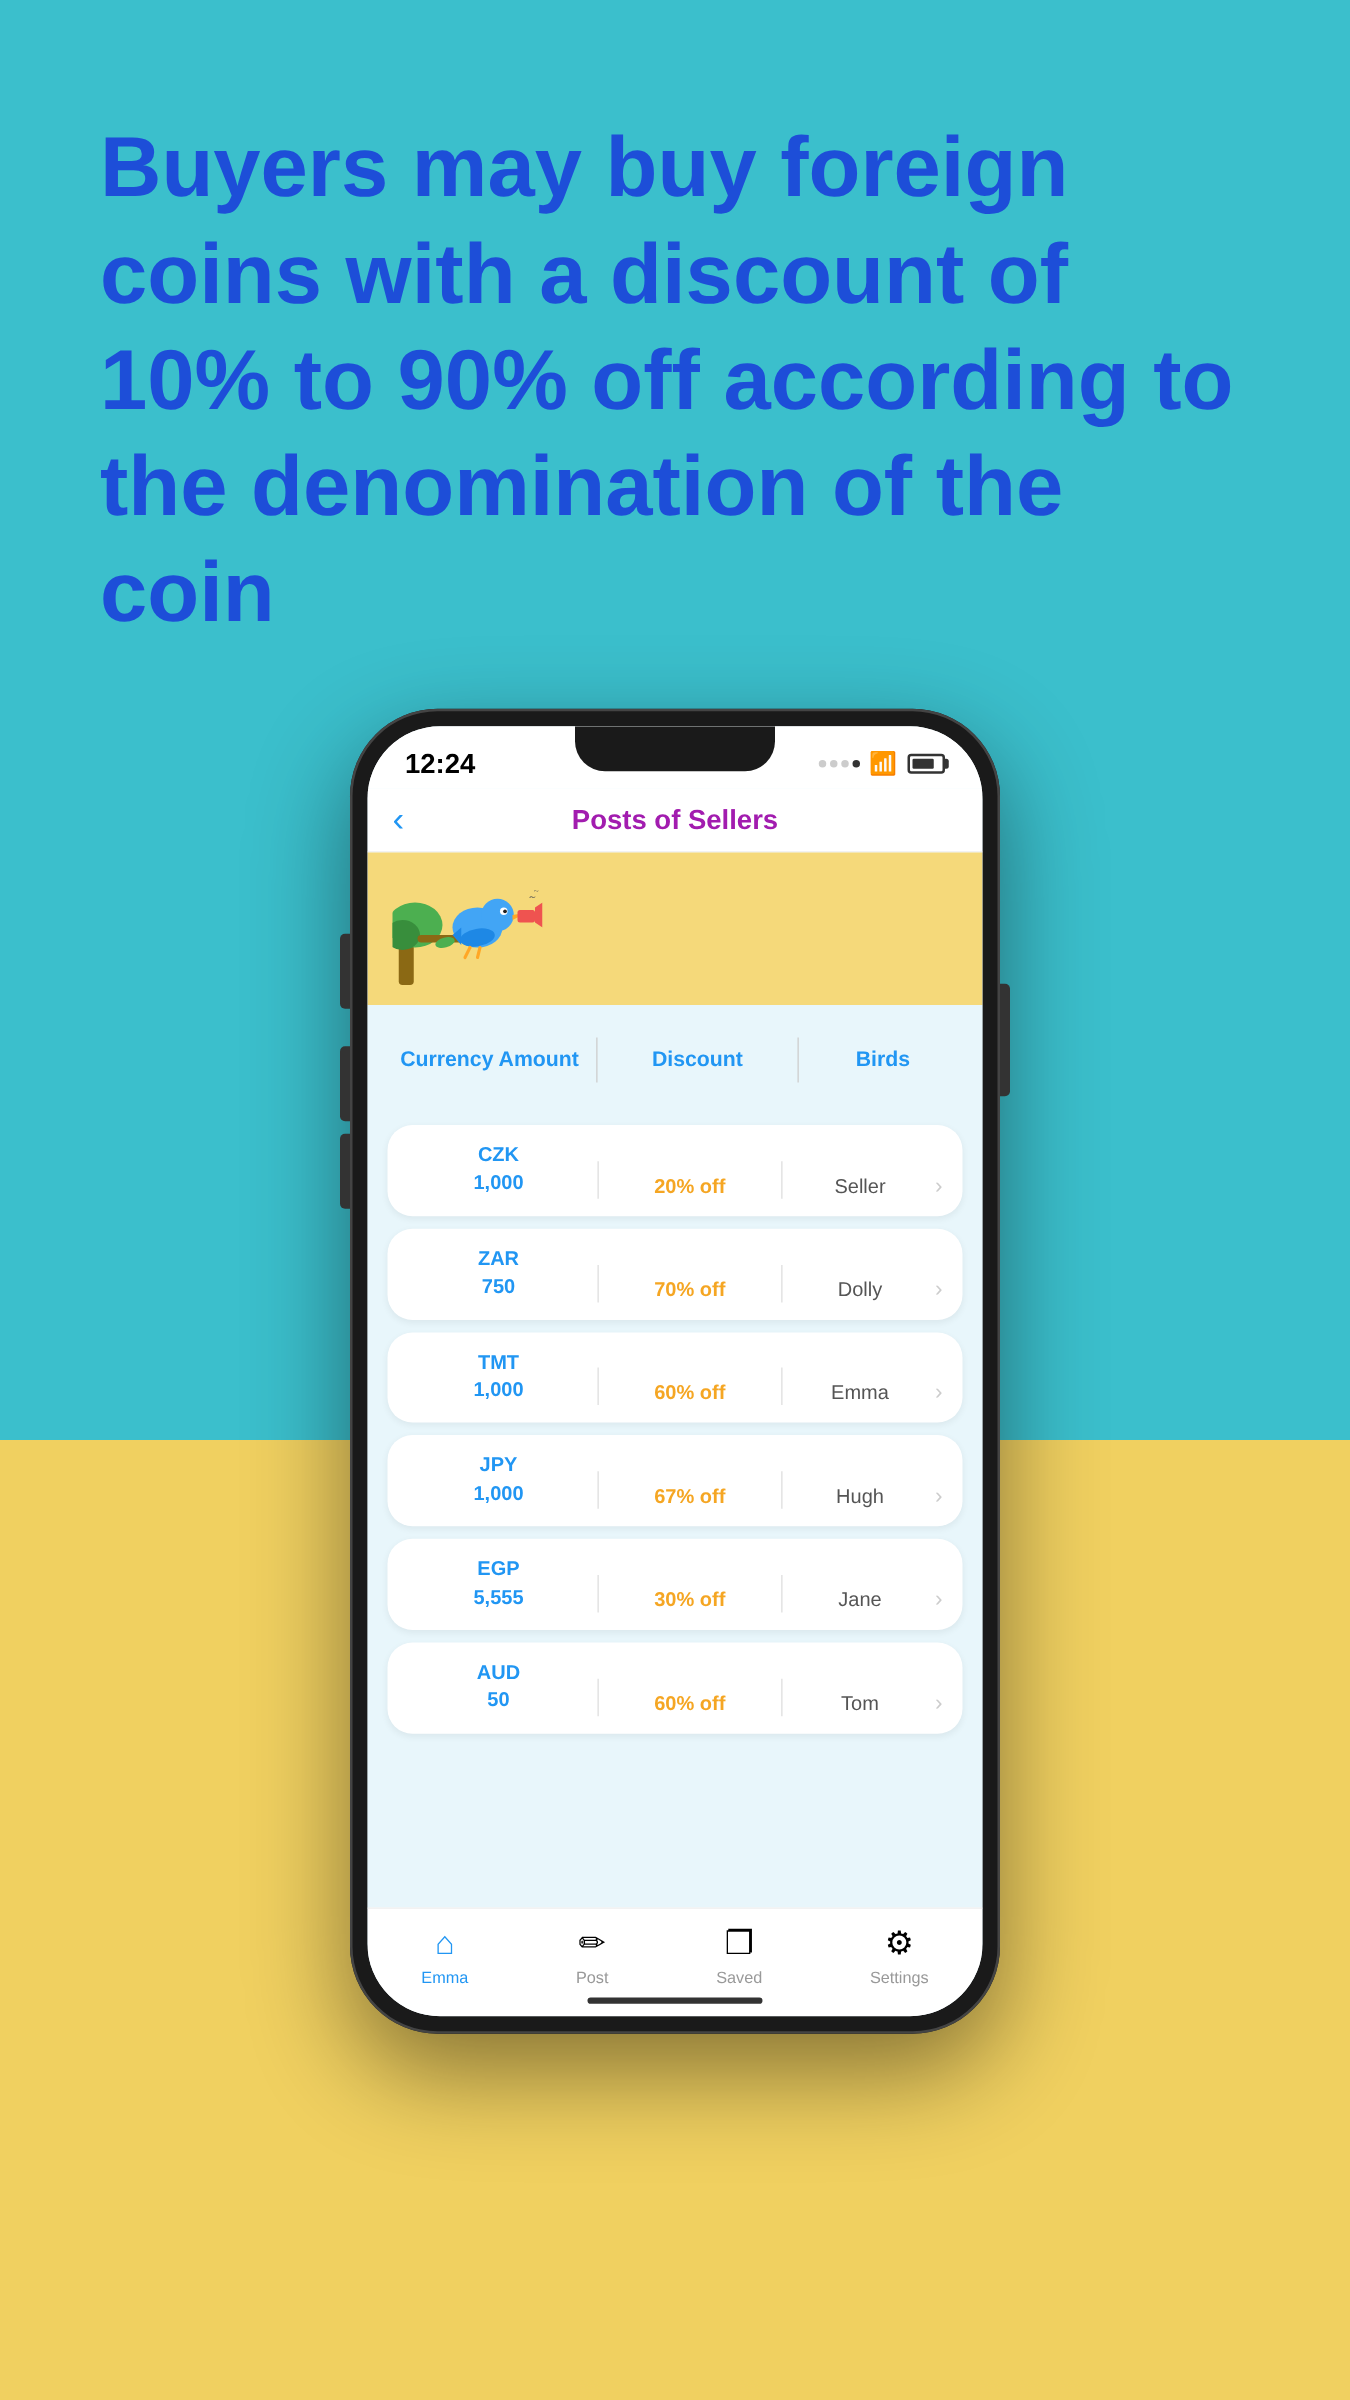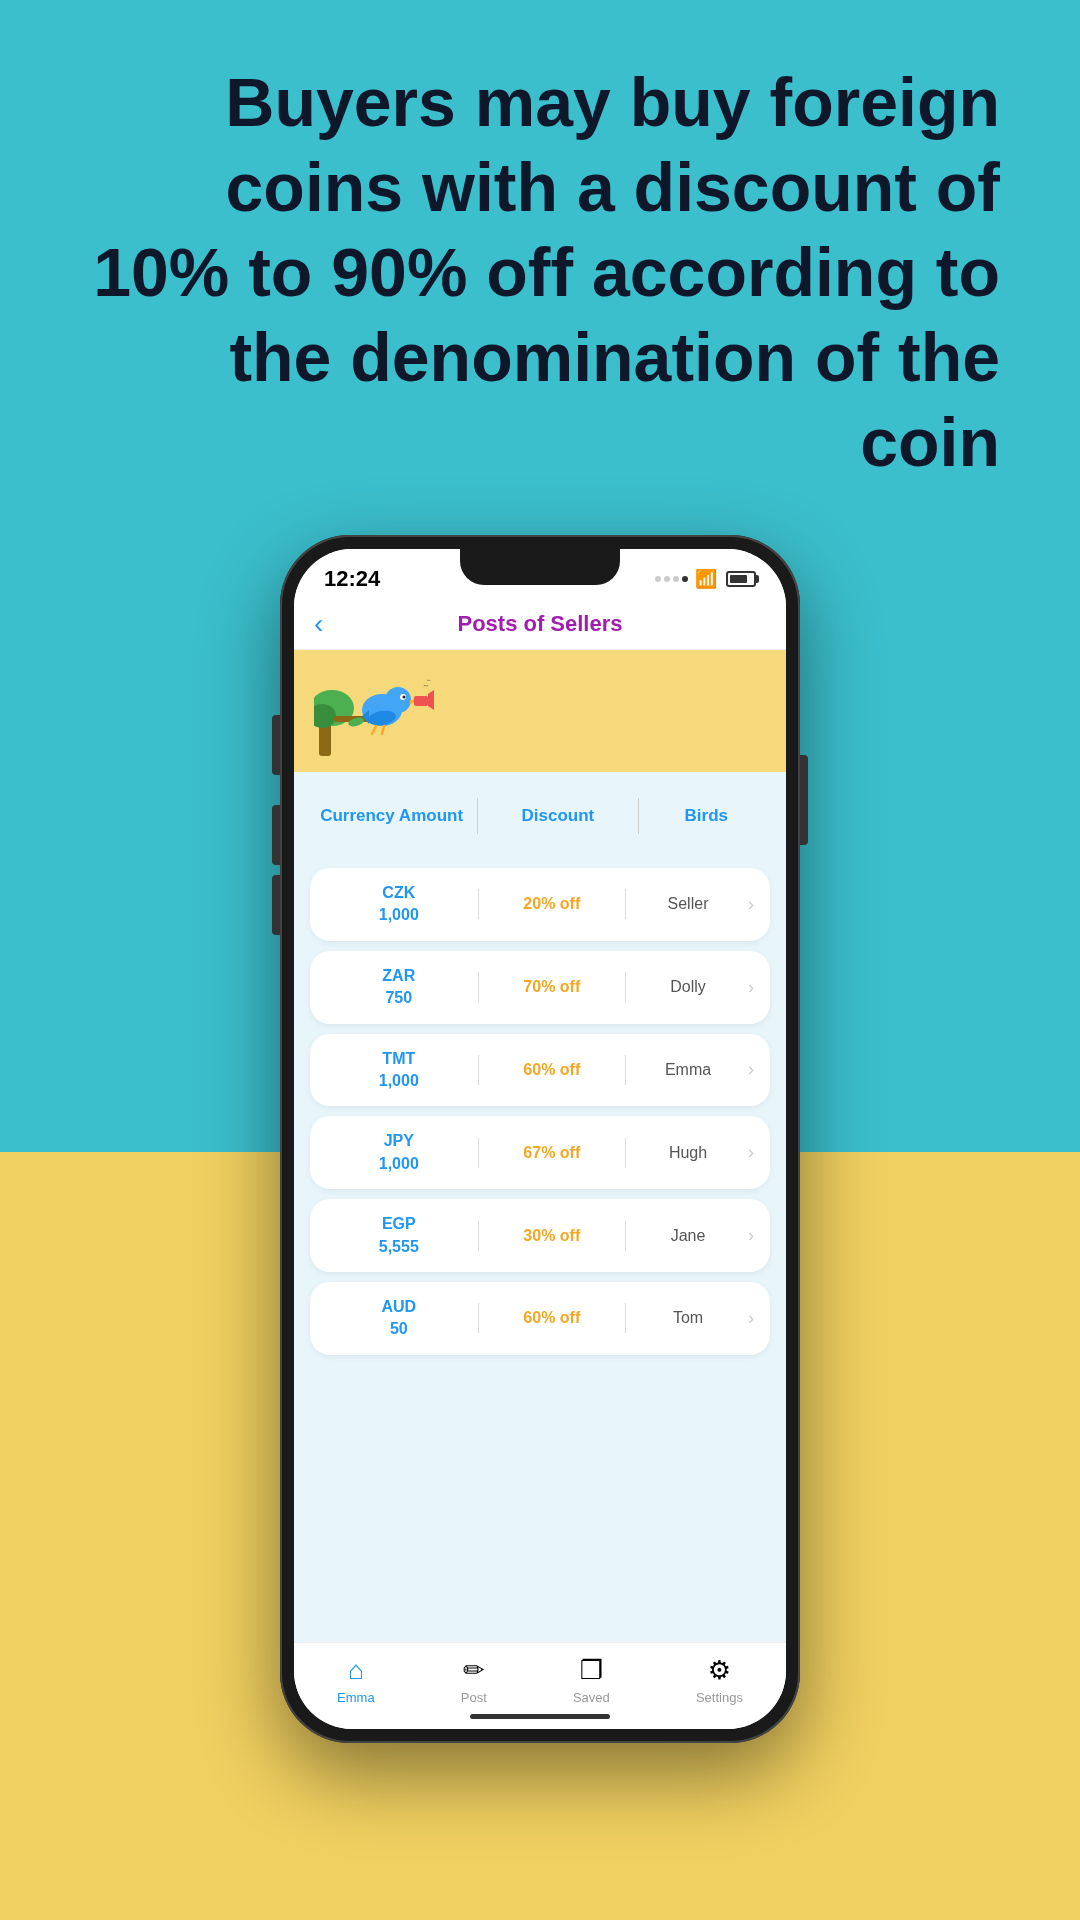--- a/index.html
+++ b/index.html
@@ -8,33 +8,33 @@
       height: 1920px;
       overflow: hidden;
       font-family: -apple-system, BlinkMacSystemFont, 'Helvetica Neue', Arial, sans-serif;
       background: linear-gradient(to bottom, #3bbfcc 0%, #3bbfcc 60%, #f0d060 60%, #f0d060 100%);
       display: flex;
       flex-direction: column;
       align-items: center;
     }
 
     .headline {
-      color: #0f172a;
+      color: #1d4ed8;
       font-size: 68px;
       font-weight: 900;
-      text-align: right;
-      padding: 60px 80px 40px 80px;
+      text-align: left;
+      padding: 92px 80px 40px 80px;
       line-height: 1.25;
       text-shadow: none;
     }
 
     .phone-wrapper {
       position: relative;
       width: 520px;
-      height: 1208px;
+      height: 1060px;
       margin-top: 10px;
     }
 
     .phone-shell {
       position: absolute;
       inset: 0;
       background: #1a1a1a;
       border-radius: 70px;
       box-shadow: 0 30px 80px rgba(0,0,0,0.45), inset 0 0 0 2px #444;
     }
@@ -237,21 +237,21 @@
       display: flex;
       flex-direction: column;
       gap: 10px;
       overflow: hidden;
     }
 
     .list-item {
       background: white;
       border-radius: 20px;
       display: flex;
-      align-items: center;
+      align-items: flex-end;
       padding: 14px 16px;
       box-shadow: 0 2px 6px rgba(0,0,0,0.06);
     }
 
     .item-currency {
       flex: 1.3;
       text-align: center;
       font-size: 16px;
       font-weight: 600;
       color: #2196F3;

